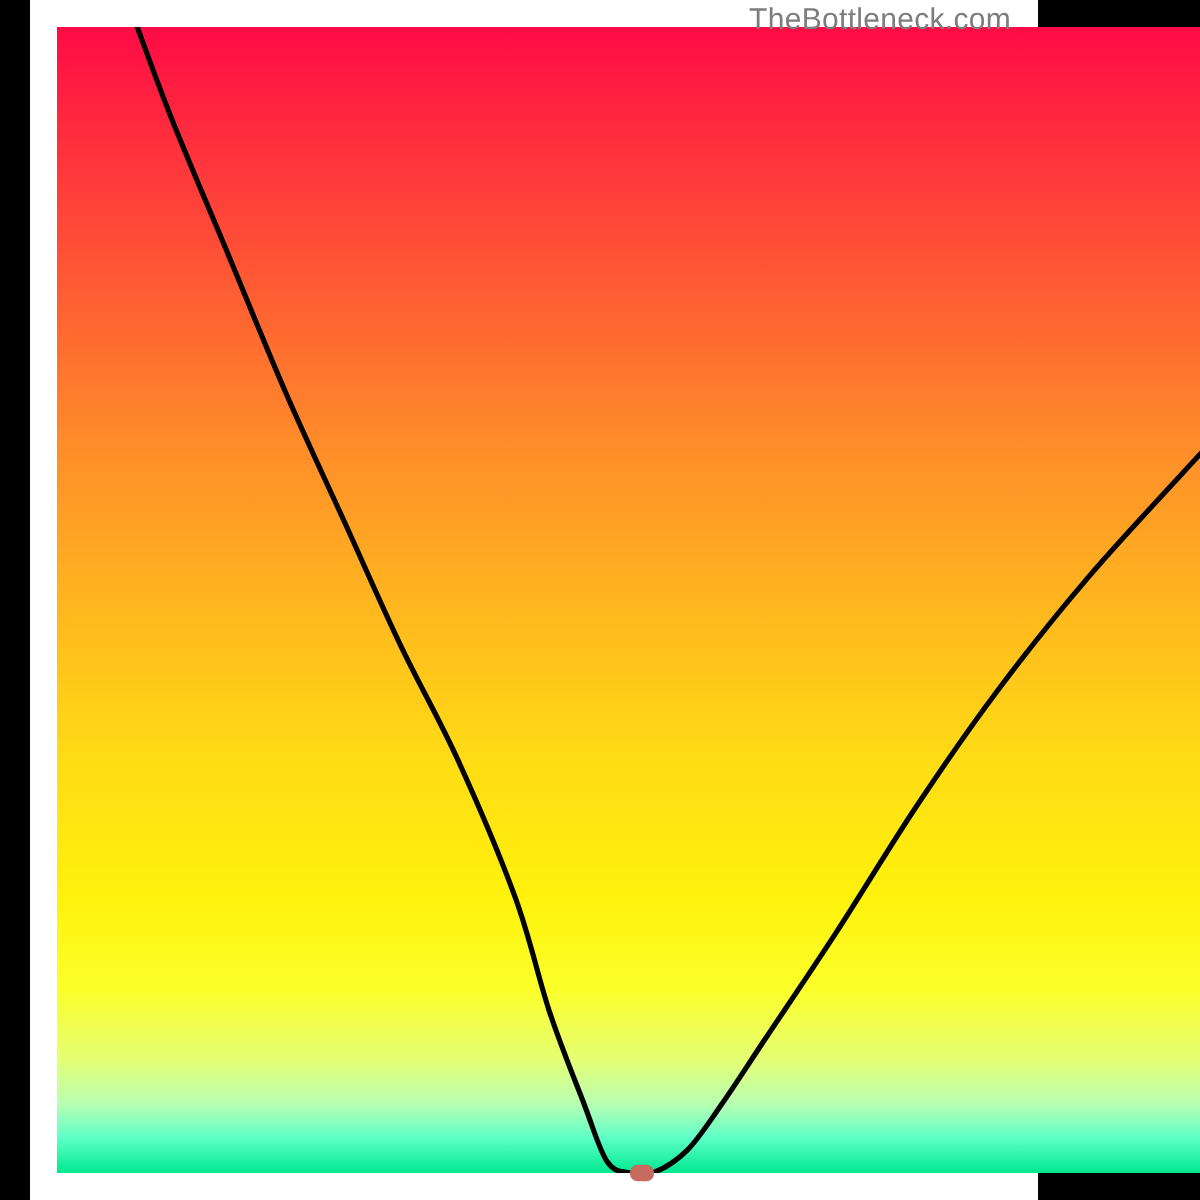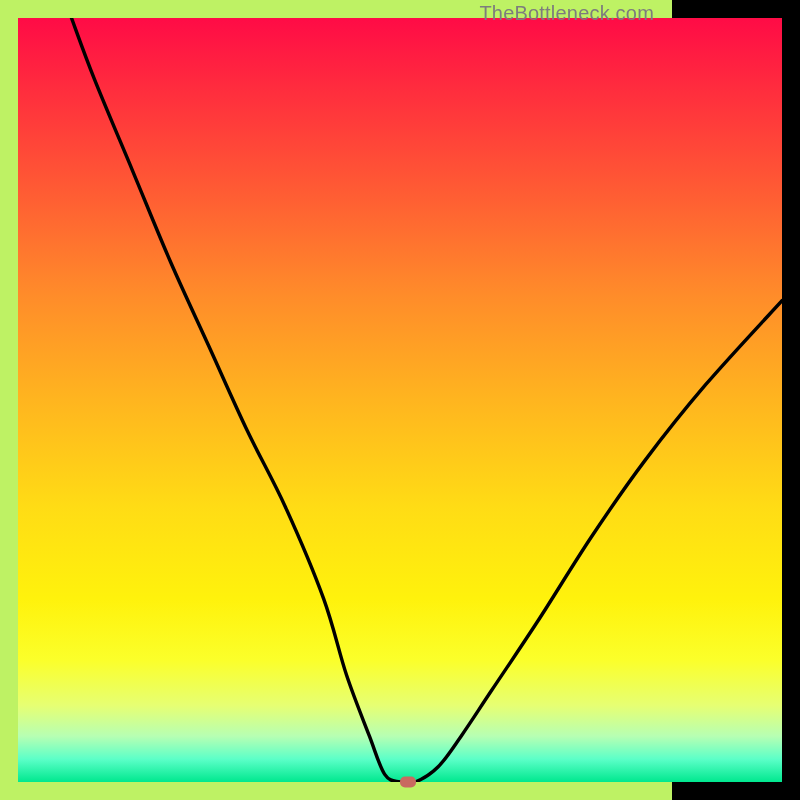--- a/index.html
+++ b/index.html
@@ -7,21 +7,22 @@
     padding: 0;
     width: 800px;
     height: 800px;
     background: #000;
     font-family: Arial, Helvetica, sans-serif;
   }
   .frame {
     position: relative;
     width: 672px;
     height: 800px;
-    background: #bef264;
+    background: #ffffff;
+    margin-left: 20px;
   }
   .plot {
     position: absolute;
     left: 18px;
     top: 18px;
     width: 764px;
     height: 764px;
     background: linear-gradient(to bottom,
       #ff0b46 0%,
       #ff2f3d 10%,

